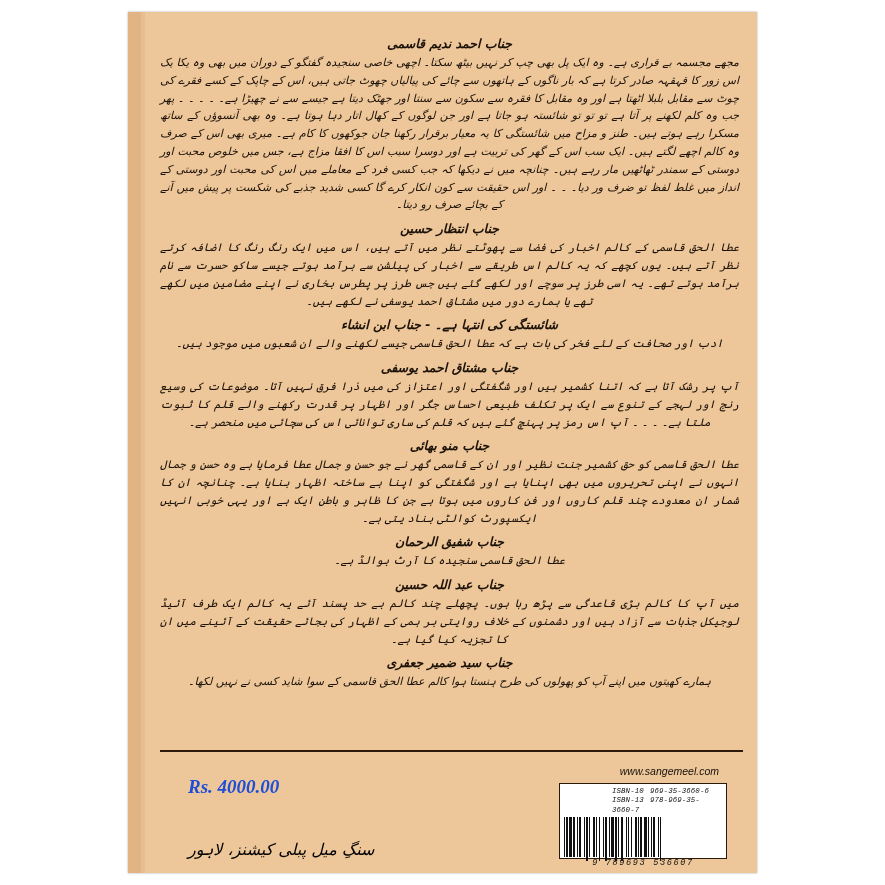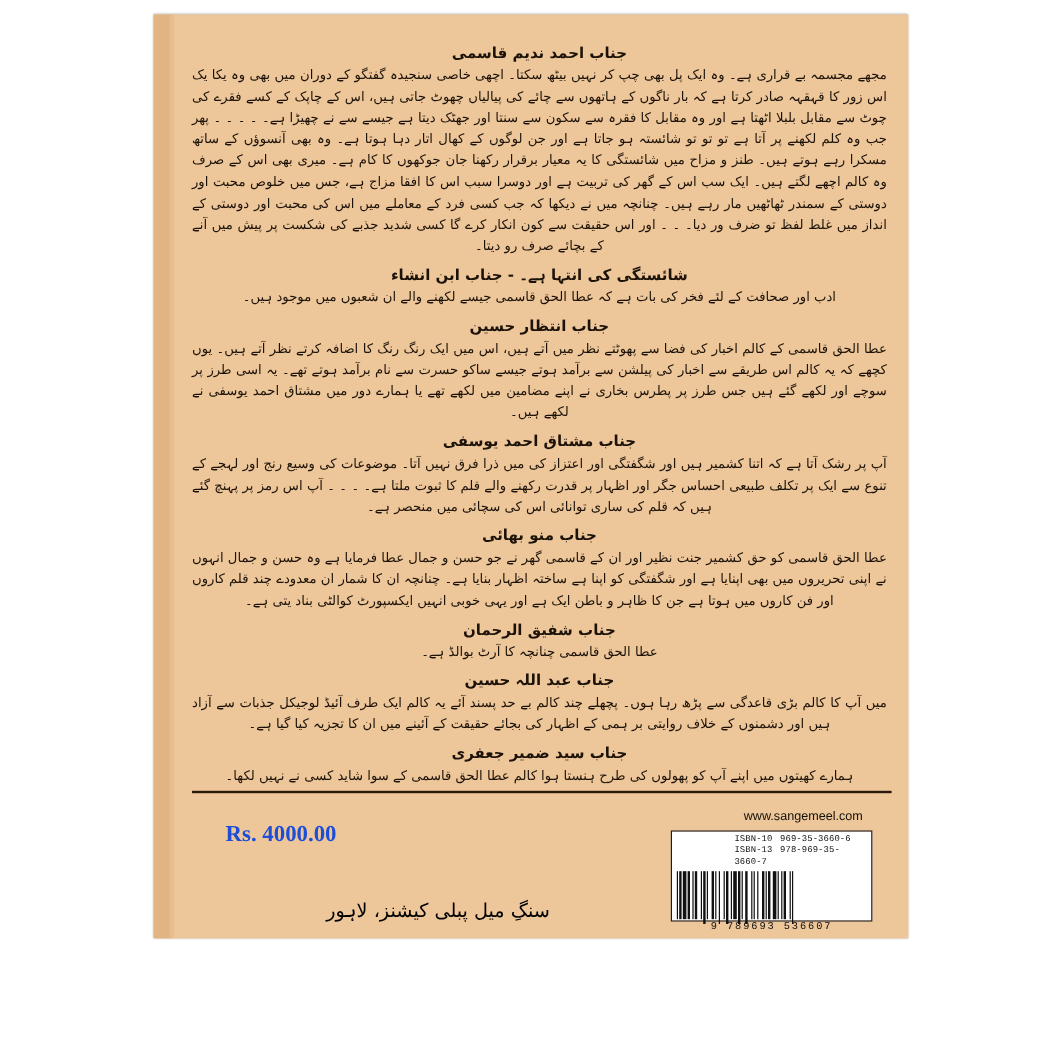--- a/index.html
+++ b/index.html
@@ -12,25 +12,26 @@
     height: 885px;
     font-family: "DejaVu Sans", sans-serif;
     overflow: hidden;
   }
 
   #book-back-cover {
     position: absolute;
     left: 128px;
     top: 12px;
     width: 629px;
-    height: 770px;
+    height: 861px;
     background: #edc69a;
     box-shadow: 0 0 2px rgba(0,0,0,0.35);
     box-sizing: border-box;
     overflow: hidden;
+    font-style: italic;
   }
 
   
   .spine {
     position: absolute;
     left: 0;
     top: 0;
     width: 13px;
     height: 100%;
     background: #e2b484;
@@ -110,24 +111,23 @@
   .website {
     position: absolute;
     right: 30px;
     bottom: 96px;
     font-size: 10.5px;
     color: #14100a;
     font-family: "Liberation Sans", sans-serif;
   }
   .publisher-wrap {
     position: absolute;
-    left: 52px;
+    left: 40px;
     bottom: 14px;
     width: 330px;
-    text-align: center;
   }
 
   
   .barcode-box {
     position: absolute;
     right: 22px;
     bottom: 14px;
     width: 168px;
     height: 76px;
     background: #ffffff;
@@ -180,42 +180,42 @@
   <div class="content">
 
     <div class="blurbs">
 
       <div class="entry">
         <div class="entry-name">جناب احمد ندیم قاسمی</div>
         <div class="entry-body">مجھے مجسمہ بے قراری ہے۔ وہ ایک پل بھی چپ کر نہیں بیٹھ سکتا۔ اچھی خاصی سنجیدہ گفتگو کے دوران میں بھی وہ یکا یک اس زور کا قہقہہ صادر کرتا ہے کہ بار ناگوں کے ہاتھوں سے چائے کی پیالیاں چھوٹ جاتی ہیں، اس کے چاپک کے کسے فقرے کی چوٹ سے مقابل بلبلا اٹھتا ہے اور وہ مقابل کا فقرہ سے سکون سے سنتا اور جھٹک دیتا ہے جیسے سے نے چھیڑا ہے۔ ۔ ۔ ۔ ۔ پھر جب وہ کلم لکھنے پر آتا ہے تو تو تو شائستہ ہو جاتا ہے اور جن لوگوں کے کھال اتار دہا ہوتا ہے۔ وہ بھی آنسوؤں کے ساتھ مسکرا رہے ہوتے ہیں۔ طنز و مزاح میں شائستگی کا یہ معیار برقرار رکھنا جان جوکھوں کا کام ہے۔ میری بھی اس کے صرف وہ کالم اچھے لگتے ہیں۔ ایک سب اس کے گھر کی تربیت ہے اور دوسرا سبب اس کا افقا مزاج ہے، جس میں خلوص محبت اور دوستی کے سمندر ٹھاٹھیں مار رہے ہیں۔ چنانچہ میں نے دیکھا کہ جب کسی فرد کے معاملے میں اس کی محبت اور دوستی کے انداز میں غلط لفظ تو ضرف ور دیا۔ ۔ ۔ اور اس حقیقت سے کون انکار کرے گا کسی شدید جذبے کی شکست پر پیش میں آنے کے بچائے صرف رو دیتا۔</div>
       </div>
 
       <div class="entry">
+        <div class="entry-name">جناب انتظار حسین</div>
+        <div class="entry-body">عطا الحق قاسمی کے کالم اخبار کی فضا سے پھوٹتے نظر میں آتے ہیں، اس میں ایک رنگ رنگ کا اضافہ کرتے نظر آتے ہیں۔ یوں کچھے کہ یہ کالم اس طریقے سے اخبار کی پیلشن سے برآمد ہوتے جیسے ساکو حسرت سے نام برآمد ہوتے تھے۔ یہ اسی طرز پر سوچے اور لکھے گئے ہیں جس طرز پر پطرس بخاری نے اپنے مضامین میں لکھے تھے یا ہمارے دور میں مشتاق احمد یوسفی نے لکھے ہیں۔</div>
+      </div>
+
+      <div class="entry">
         <div class="entry-name">شائستگی کی انتہا ہے۔ - جناب ابن انشاء</div>
         <div class="entry-body short">ادب اور صحافت کے لئے فخر کی بات ہے کہ عطا الحق قاسمی جیسے لکھنے والے ان شعبوں میں موجود ہیں۔</div>
       </div>
 
       <div class="entry">
-        <div class="entry-name">جناب انتظار حسین</div>
-        <div class="entry-body">عطا الحق قاسمی کے کالم اخبار کی فضا سے پھوٹتے نظر میں آتے ہیں، اس میں ایک رنگ رنگ کا اضافہ کرتے نظر آتے ہیں۔ یوں کچھے کہ یہ کالم اس طریقے سے اخبار کی پیلشن سے برآمد ہوتے جیسے ساکو حسرت سے نام برآمد ہوتے تھے۔ یہ اسی طرز پر سوچے اور لکھے گئے ہیں جس طرز پر پطرس بخاری نے اپنے مضامین میں لکھے تھے یا ہمارے دور میں مشتاق احمد یوسفی نے لکھے ہیں۔</div>
-      </div>
-
-      <div class="entry">
         <div class="entry-name">جناب مشتاق احمد یوسفی</div>
         <div class="entry-body">آپ پر رشک آتا ہے کہ اتنا کشمیر ہیں اور شگفتگی اور اعتزاز کی میں ذرا فرق نہیں آتا۔ موضوعات کی وسیع رنج اور لہجے کے تنوع سے ایک پر تکلف طبیعی احساس جگر اور اظہار پر قدرت رکھنے والے قلم کا ثبوت ملتا ہے۔ ۔ ۔ ۔ آپ اس رمز پر پہنچ گئے ہیں کہ قلم کی ساری توانائی اس کی سچائی میں منحصر ہے۔</div>
       </div>
 
       <div class="entry">
         <div class="entry-name">جناب منو بھائی</div>
         <div class="entry-body">عطا الحق قاسمی کو حق کشمیر جنت نظیر اور ان کے قاسمی گھر نے جو حسن و جمال عطا فرمایا ہے وہ حسن و جمال انہوں نے اپنی تحریروں میں بھی اپنایا ہے اور شگفتگی کو اپنا ہے ساختہ اظہار بنایا ہے۔ چنانچہ ان کا شمار ان معدودے چند قلم کاروں اور فن کاروں میں ہوتا ہے جن کا ظاہر و باطن ایک ہے اور یہی خوبی انہیں ایکسپورٹ کوالٹی بناد یتی ہے۔</div>
       </div>
 
       <div class="entry">
         <div class="entry-name">جناب شفیق الرحمان</div>
-        <div class="entry-body short">عطا الحق قاسمی چنانچہ کا آرٹ بوالڈ ہے۔</div>
+        <div class="entry-body short">عطا الحق قاسمی سنجیدہ کا آرٹ بوالڈ ہے۔</div>
       </div>
 
       <div class="entry">
         <div class="entry-name">جناب عبد اللہ حسین</div>
         <div class="entry-body">میں آپ کا کالم بڑی قاعدگی سے پڑھ رہا ہوں۔ پچھلے چند کالم بے حد پسند آئے یہ کالم ایک طرف آئیڈ لوجیکل جذبات سے آزاد ہیں اور دشمنوں کے خلاف روایتی بر ہمی کے اظہار کی بجائے حقیقت کے آئینے میں ان کا تجزیہ کیا گیا ہے۔</div>
       </div>
 
       <div class="entry">
         <div class="entry-name">جناب سید ضمیر جعفری</div>
         <div class="entry-body short">ہمارے کھیتوں میں اپنے آپ کو پھولوں کی طرح ہنستا ہوا کالم عطا الحق قاسمی کے سوا شاید کسی نے نہیں لکھا۔</div>

